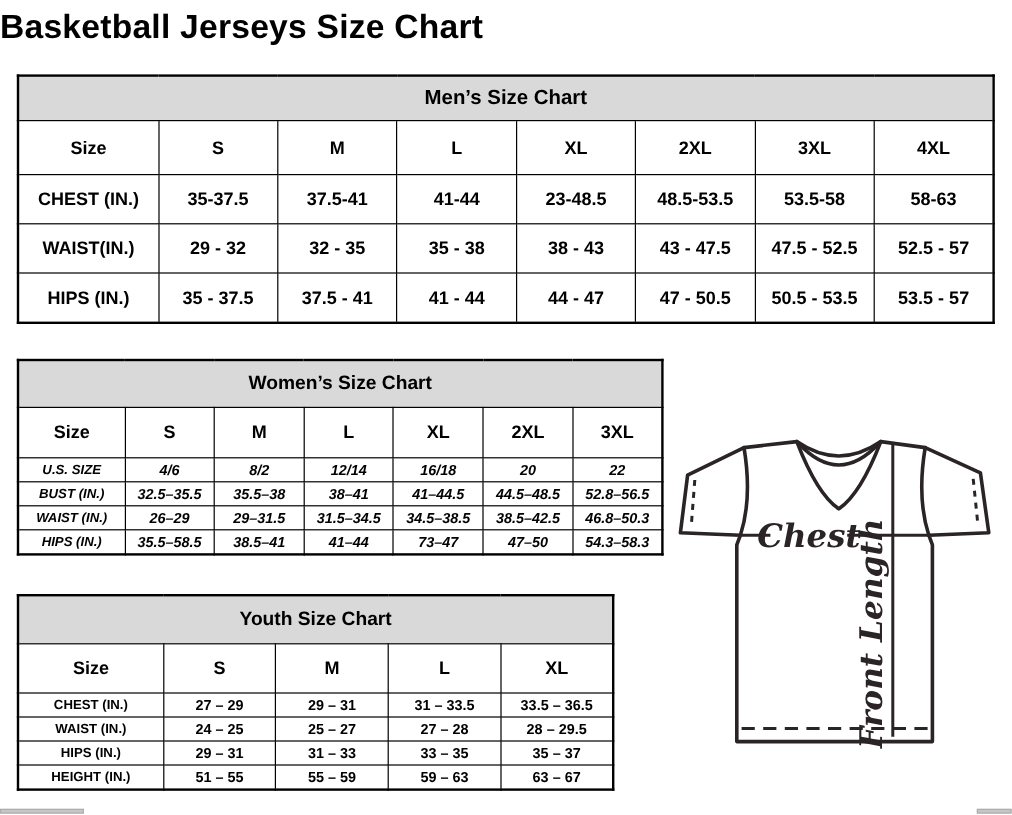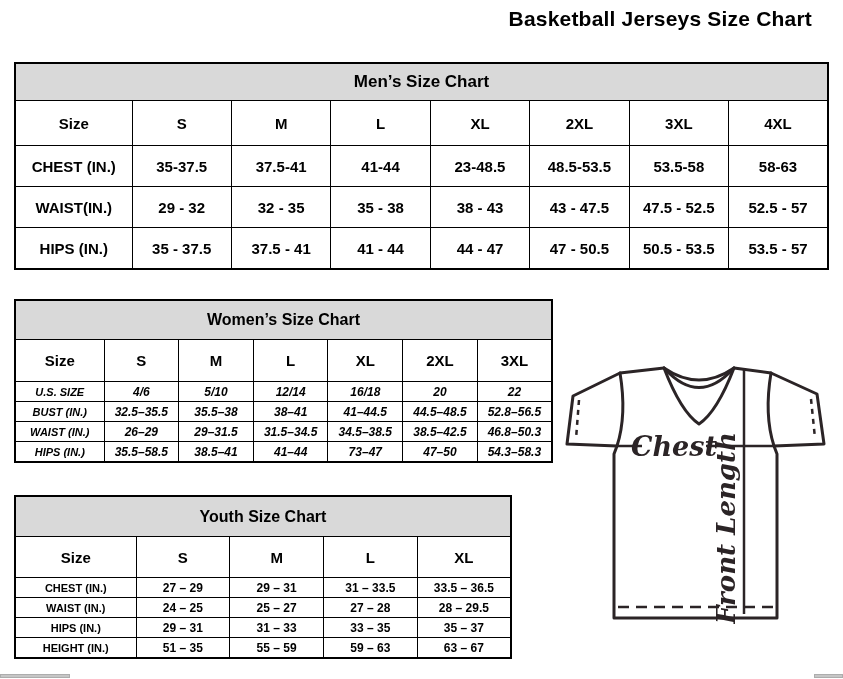--- a/index.html
+++ b/index.html
@@ -1,22 +1,22 @@
 <!DOCTYPE html>
 <html><head>
 <meta charset="utf-8">
 <style>
   html,body{margin:0;padding:0;}
   body{
     width:843px;height:679px;position:relative;background:#ffffff;
     font-family:"Liberation Sans",sans-serif;color:#000;overflow:hidden;
   }
   .page-title{
-    position:absolute;left:0;top:7px;width:812px;text-align:right;
-    font-size:21px;font-weight:bold;letter-spacing:0.2px;
+    position:absolute;left:0;top:7px;width:812px;text-align:left;
+    font-size:28px;font-weight:bold;letter-spacing:0.2px;
   }
   table.chart-table{
     position:absolute;border-collapse:collapse;table-layout:fixed;background:#fff;
     border:2px solid #000;
   }
   table.chart-table td{
     border:1.5px solid #000;text-align:center;vertical-align:middle;
     font-weight:bold;padding:0;white-space:nowrap;overflow:hidden;
   }
   td.title-cell{background:#d9d9d9;}
@@ -126,21 +126,21 @@
     <td>S</td>
     <td>M</td>
     <td>L</td>
     <td>XL</td>
     <td>2XL</td>
     <td>3XL</td>
   </tr>
   <tr class="data-row">
     <td class="row-label">U.S. SIZE</td>
     <td>4/6</td>
-    <td>5/10</td>
+    <td>8/2</td>
     <td>12/14</td>
     <td>16/18</td>
     <td>20</td>
     <td>22</td>
   </tr>
   <tr class="data-row">
     <td class="row-label">BUST (IN.)</td>
     <td>32.5–35.5</td>
     <td>35.5–38</td>
     <td>38–41</td>
@@ -204,21 +204,21 @@
   </tr>
   <tr class="data-row">
     <td class="row-label">HIPS (IN.)</td>
     <td>29 – 31</td>
     <td>31 – 33</td>
     <td>33 – 35</td>
     <td>35 – 37</td>
   </tr>
   <tr class="data-row">
     <td class="row-label">HEIGHT (IN.)</td>
-    <td>51 – 35</td>
+    <td>51 – 55</td>
     <td>55 – 59</td>
     <td>59 – 63</td>
     <td>63 – 67</td>
   </tr>
 </tbody>
   </table>
 
 <svg class="jersey-svg" viewBox="0 0 276 264" aria-hidden="true">
   <g fill="none" stroke="#2b2426" stroke-width="3" stroke-linejoin="round" stroke-linecap="round">
     <path d="M101,8 L57,13 L10,36 L4,84 L54,86 L51,94 L51,258 L214,258 L214,94 L211,86 L261,84 L254,34 L208,13 L171,8"></path>

